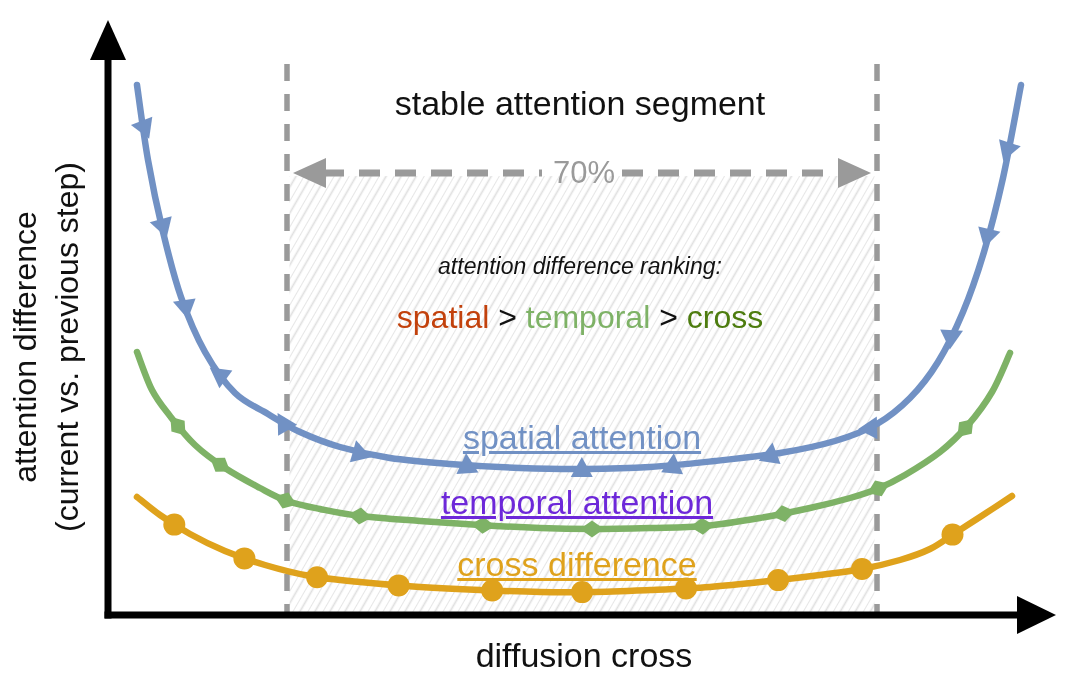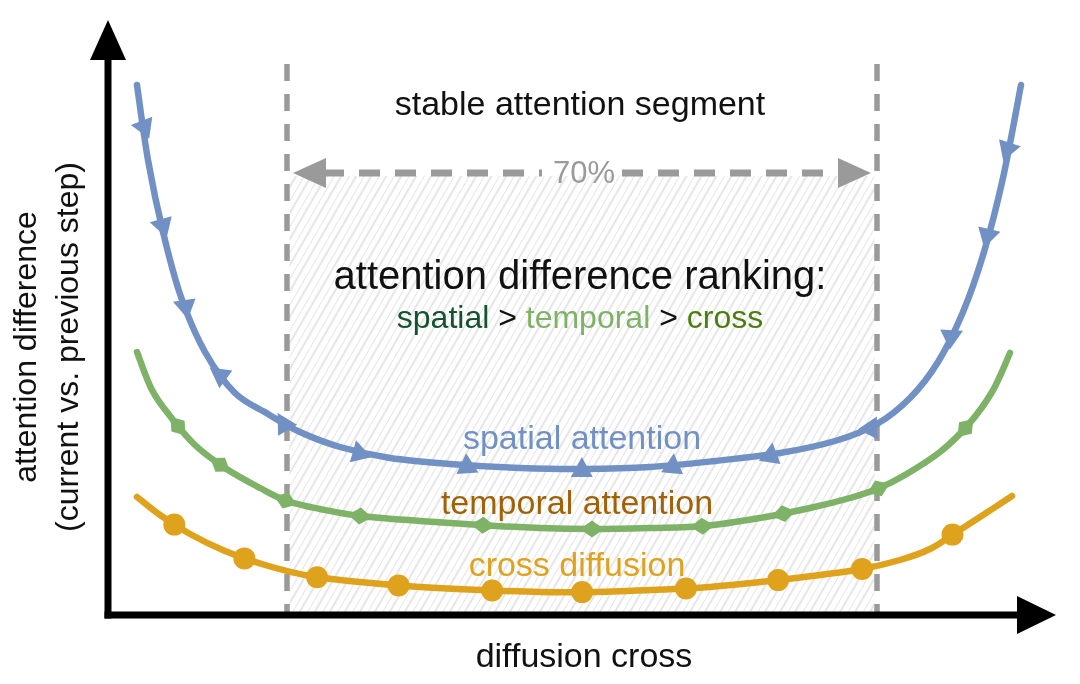--- a/index.html
+++ b/index.html
@@ -4,23 +4,23 @@
 <style>
   html,body{margin:0;padding:0;background:#fff;}
   .fig{
     position:relative;width:1080px;height:684px;background:#ffffff;overflow:hidden;
     font-family:"Liberation Sans", sans-serif;
   }
   #plot{position:absolute;left:0;top:0;}
   .t{position:absolute;text-align:center;white-space:nowrap;color:#111;}
   .title{left:290px;top:84px;width:580px;font-size:34px;}
   .pct{left:509px;top:155px;width:150px;font-size:31px;font-weight:normal;}
-  .rank1{left:290px;top:253px;width:580px;font-size:40px;}
+  .rank1{left:290px;top:253px;width:580px;font-size:23px;font-style:italic;}
   .rank2{left:290px;top:299px;width:580px;font-size:32px;}
-  .slabel{font-size:34px;}
+  .slabel{font-size:34px;text-decoration:underline;}
   .lbl-spatial{left:382px;top:418px;width:400px;}
   .lbl-temporal{left:377px;top:483px;width:400px;}
   .lbl-cross{left:377px;top:545px;width:400px;}
   .xlabel{left:304px;top:636px;width:560px;font-size:34px;}
   .ylabel{
     left:-234px;top:305px;width:560px;height:84px;
     transform:rotate(-90deg);font-size:32px;line-height:42px;
   }
 </style>
 </head>
@@ -84,27 +84,27 @@
       <line x1="108" y1="618.5" x2="108" y2="56" stroke="#000000" stroke-width="7"></line>
       <polygon points="108,20 90,60 126,60" fill="#000000"></polygon>
     </svg>
 
   <div class="t title">stable attention segment</div>
 
   <div class="t pct" style="color: rgb(154, 154, 154);">70%</div>
 
   <div class="t rank1">attention difference ranking:</div>
 
-  <div class="t rank2"><span style="color: #14532d;">spatial</span><span> &gt; </span><span style="color: rgb(126, 178, 102);">temporal</span><span> &gt; </span><span style="color: #4d7c0f;">cross</span></div>
+  <div class="t rank2"><span style="color: #c2410c;">spatial</span><span> &gt; </span><span style="color: rgb(126, 178, 102);">temporal</span><span> &gt; </span><span style="color: #4d7c0f;">cross</span></div>
 
   <div class="t slabel lbl-spatial" style="color: rgb(113, 145, 196);">spatial attention</div>
 
-  <div class="t slabel lbl-temporal" style="color: #a16207;">temporal attention</div>
+  <div class="t slabel lbl-temporal" style="color: #6d28d9;">temporal attention</div>
 
-  <div class="t slabel lbl-cross" style="color: rgb(223, 162, 28);">cross diffusion</div>
+  <div class="t slabel lbl-cross" style="color: rgb(223, 162, 28);">cross difference</div>
 
   <div class="t xlabel">diffusion cross</div>
 
   <div class="t ylabel">
     <div>attention difference</div>
     <div>(current vs. previous step)</div>
   </div>
 
 </div>
 

